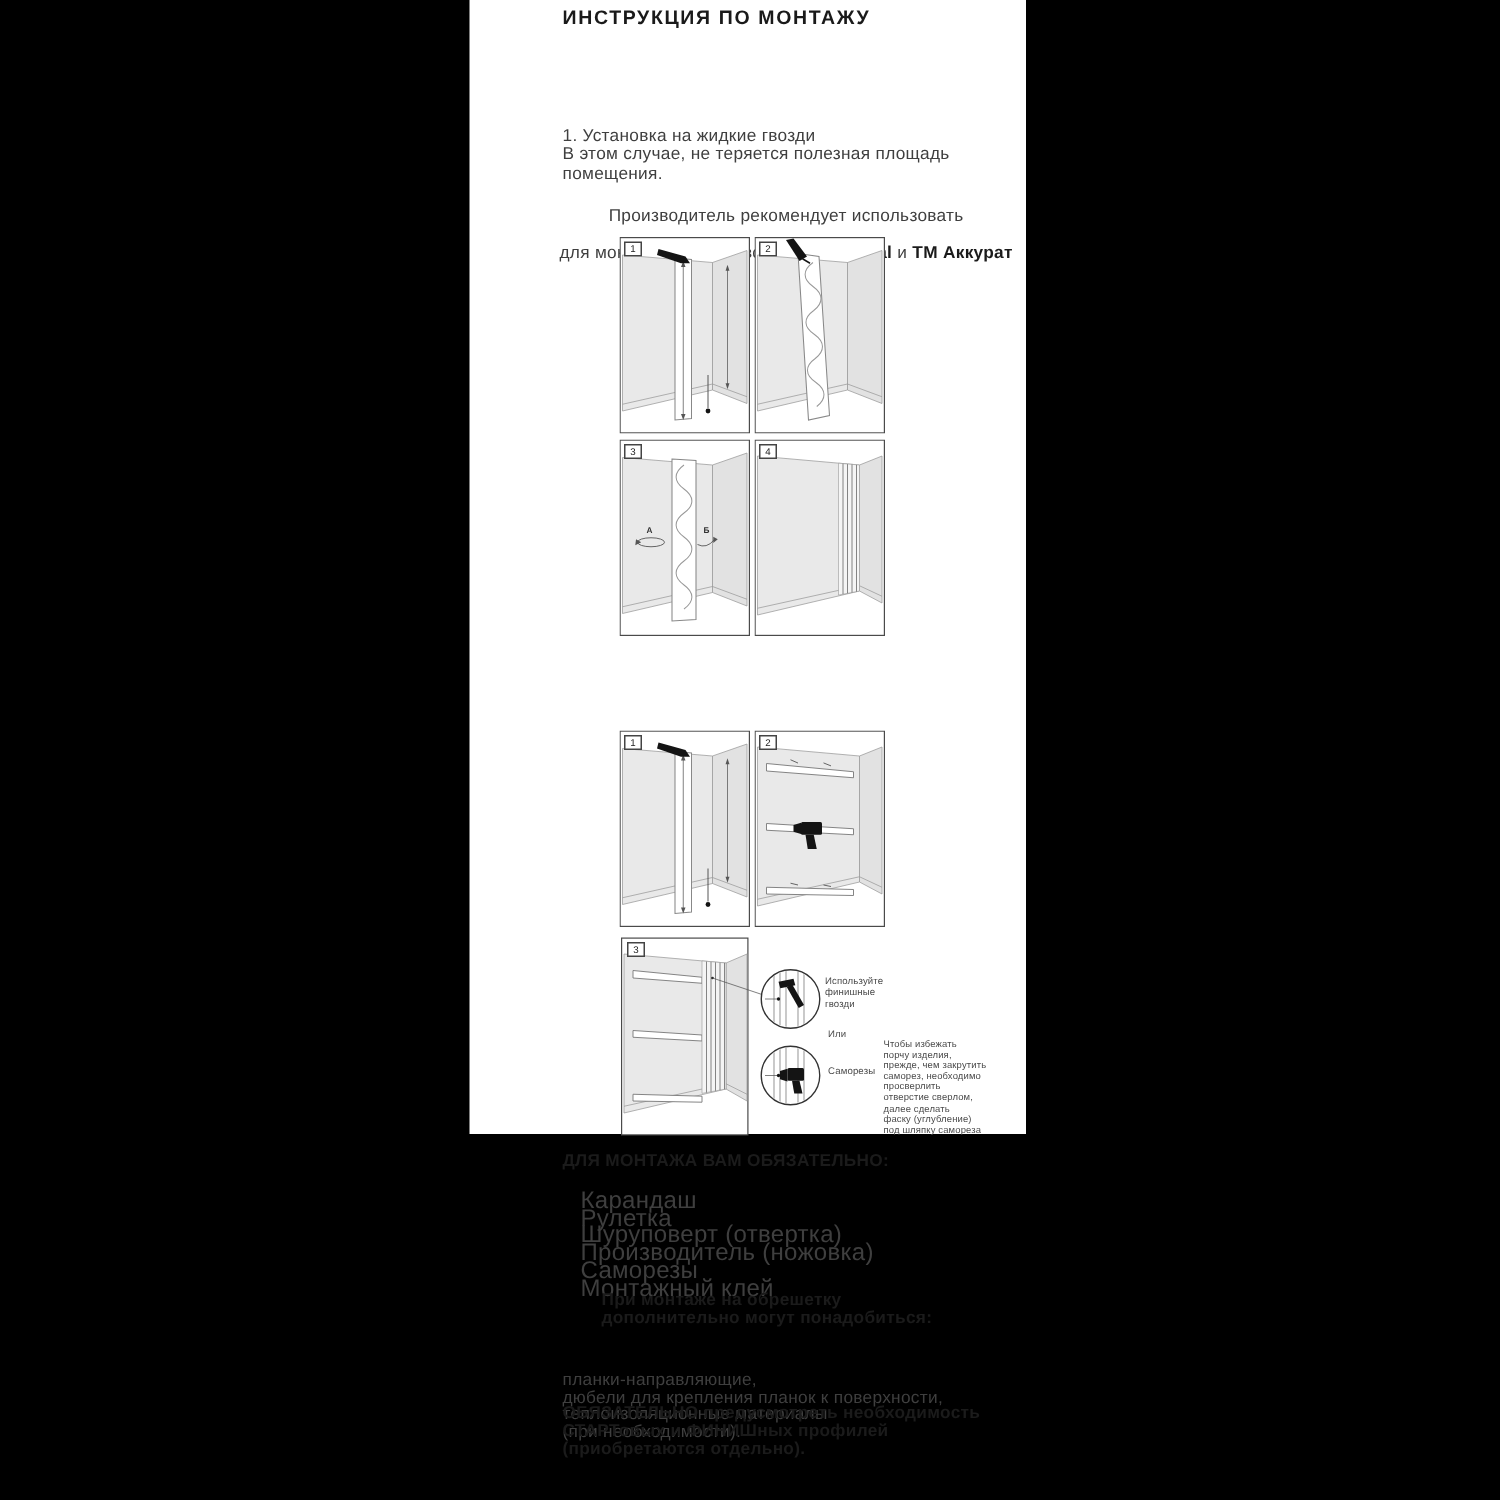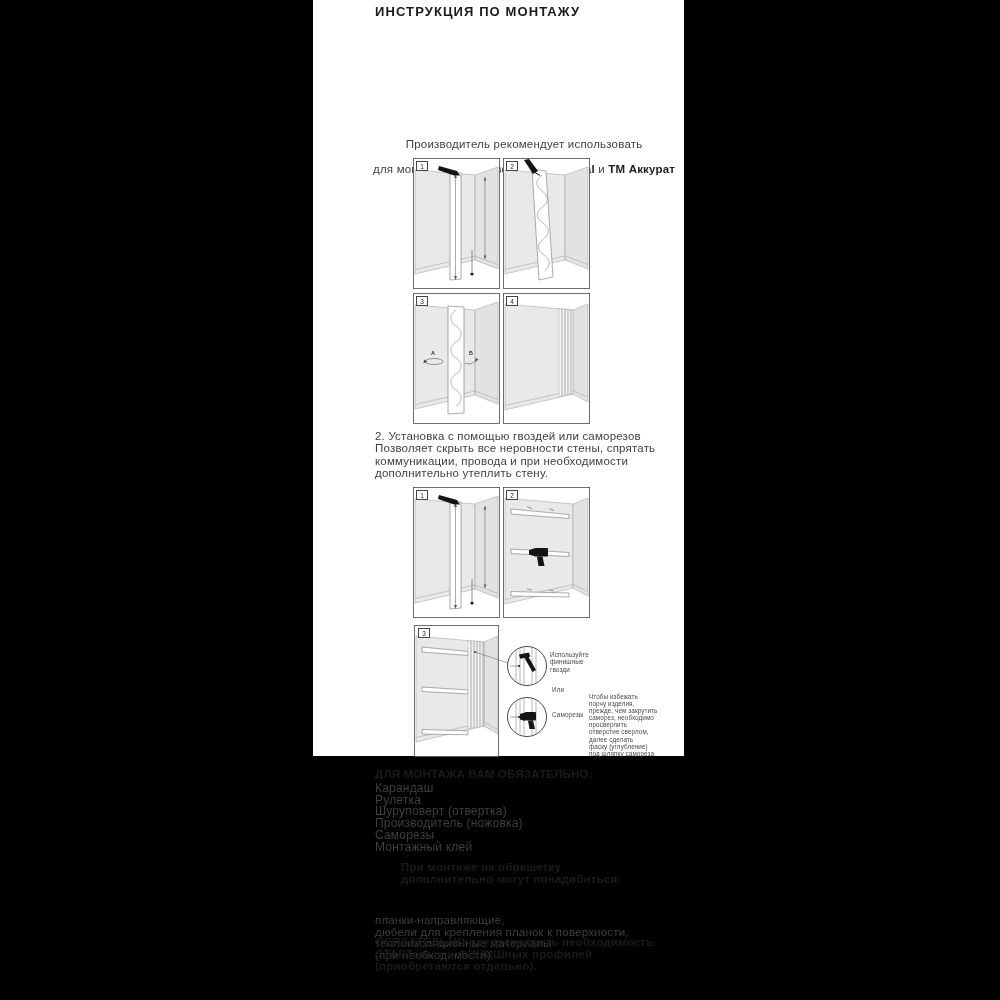--- a/index.html
+++ b/index.html
@@ -15,30 +15,33 @@
   .dpanel svg{position:absolute;left:0;top:0;width:100%;height:100%;}
   .badge{position:absolute;left:3px;top:3px;width:12px;height:10px;background:#fff;
          border:1px solid #444;font-size:6.5px;line-height:10px;text-align:center;
          color:#222;box-sizing:border-box;}
   .set3{position:absolute;left:100px;top:622px;width:273px;height:140px;}
   .set3 svg.big{position:absolute;left:0;top:0;width:273px;height:140px;}
   .ann{position:absolute;color:#4a4a4a;font-size:6.4px;line-height:7.4px;
        letter-spacing:.1px;white-space:pre-line;}
   .note{font-size:6.3px;line-height:7.1px;}
   .tools li{list-style:none;margin:0;padding:0;}
-  ul.tools{position:absolute;left:62px;top:783px;margin:0;padding:0;
-           color:#3f3f3f;font-size:12px;line-height:11.7px;letter-spacing:.2px;}
+  ul.tools{position:absolute;left:62px;top:783px;margin:12px;padding:0;
+           color:#3f3f3f;font-size:16px;line-height:11.7px;letter-spacing:.2px;}
 </style>
 </head>
 <body>
 
 <div class="stage">
   <div class="paper">
 
     <div class="title">ИНСТРУКЦИЯ ПО МОНТАЖУ</div>
+    <div class="t" style="left:62px;top:85px;">1. Установка на жидкие гвозди
+В этом случае, не теряется полезная площадь
+помещения.</div>
 
     <div class="t" style="left:60px;top:126px;text-align:center;">
       <span>Производитель рекомендует использовать</span><br>
       <span>для монтажа жидкие гвозди </span><span class="b">ТМ Titeseal</span><span> и </span><span class="b">ТМ Аккурат</span>
     </div>
 
     <div class="dpanel" style="left:100px;top:158px;">
       <svg viewBox="0 0 87 131">
         <rect x="0.4" y="0.4" width="86.2" height="130.2" fill="#fff" stroke="#4a4a4a" stroke-width="0.8"></rect>
         <polygon points="2,12 62,17 62,102 2,116" fill="#e9e9e9" stroke="#9a9a9a" stroke-width="0.5"></polygon>
@@ -102,24 +105,20 @@
         <line x1="70" y1="97.5" x2="85" y2="104.5" stroke="#9a9a9a" stroke-width="0.5"></line>
         <polygon points="56,15.8 70,17 70,101 56,103.7" fill="#f5f5f5" stroke="#999" stroke-width="0.4"></polygon>
         <line x1="59" y1="16.1" x2="59" y2="103.2" stroke="#777" stroke-width="0.6"></line>
         <line x1="62" y1="16.4" x2="62" y2="102.6" stroke="#777" stroke-width="0.6"></line>
         <line x1="65" y1="16.6" x2="65" y2="102.1" stroke="#777" stroke-width="0.6"></line>
         <line x1="68" y1="16.9" x2="68" y2="101.5" stroke="#777" stroke-width="0.6"></line>
       </svg>
       <div class="badge">4</div>
     </div>
 
-    <div class="t" style="left:62px;top:430px;">2. Установка с помощью гвоздей или саморезов
-Позволяет скрыть все неровности стены, спрятать
-коммуникации, провода и при необходимости
-дополнительно утеплить стену.</div>
 
     <div class="dpanel" style="left:100px;top:487px;">
       <svg viewBox="0 0 87 131">
         <rect x="0.4" y="0.4" width="86.2" height="130.2" fill="#fff" stroke="#4a4a4a" stroke-width="0.8"></rect>
         <polygon points="2,12 62,17 62,102 2,116" fill="#e9e9e9" stroke="#9a9a9a" stroke-width="0.5"></polygon>
         <polygon points="62,17 85,9 85,111 62,102" fill="#e2e2e2" stroke="#9a9a9a" stroke-width="0.5"></polygon>
         <line x1="2" y1="111.5" x2="62" y2="98" stroke="#9a9a9a" stroke-width="0.5"></line>
         <line x1="62" y1="98" x2="85" y2="106.5" stroke="#9a9a9a" stroke-width="0.5"></line>
         <polygon points="37,14 48,15 48,121 37,122" fill="#fff" stroke="#888" stroke-width="0.7"></polygon>
         <line x1="42.5" y1="19" x2="42.5" y2="119" stroke="#555" stroke-width="0.5"></line>

